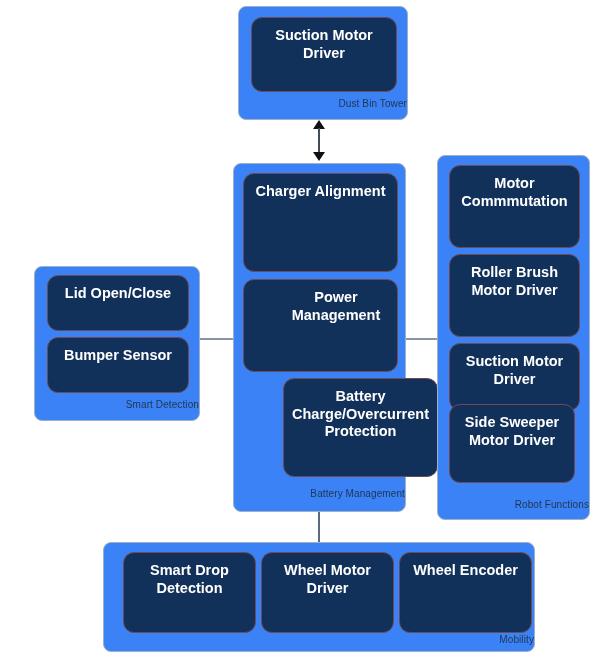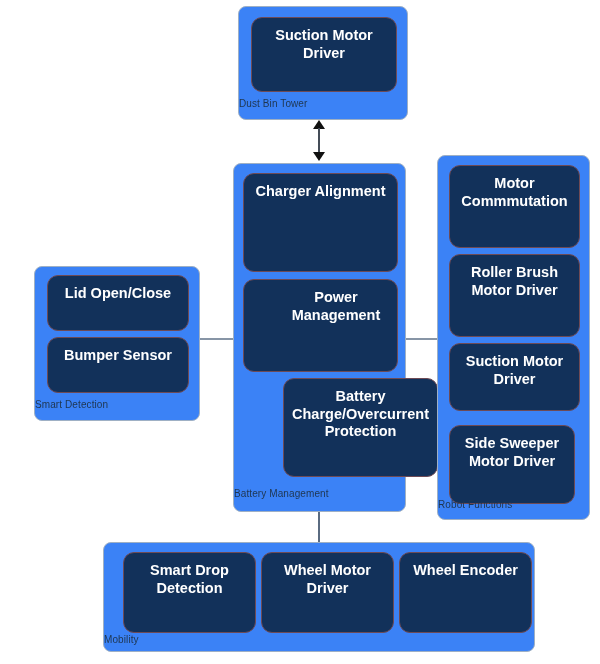--- a/index.html
+++ b/index.html
@@ -14,21 +14,21 @@
   .group{
     position:absolute;
     background:#3b82f6;
     border:1px solid #9fb0c4;
     border-radius:8px;
     box-sizing:border-box;
   }
   .group-label{
     position:absolute;
     left:0;right:0;
-    text-align:left;
+    text-align:right;
     font-size:10px;
     color:#1f3650;
     font-weight:400;
     letter-spacing:.1px;
   }
 
   
   .node{
     position:absolute;
     background:#12315a;
@@ -87,21 +87,21 @@
     <div class="node" style="left:9px;top:9px;width:155px;height:99px;text-align:center;">Charger Alignment</div>
     <div class="node" style="left:9px;top:115px;width:155px;height:93px;padding-left:38px;">Power Management</div>
     <div class="node" style="left:9px;top:214px;width:155px;height:99px;margin-left:40px;">Battery Charge/Overcurrent Protection</div>
     <div class="group-label" style="top:324px;">Battery Management</div>
   </div>
 
   <div class="group" style="left:437px;top:155px;width:153px;height:365px;">
     <div class="node" style="left:11px;top:98px;width:131px;height:83px;">Roller Brush Motor Driver</div>
     <div class="node" style="left:11px;top:9px;width:131px;height:83px;">Motor Commmutation</div>
     <div class="node" style="left:11px;top:187px;width:131px;height:68px;">Suction Motor Driver</div>
-    <div class="node" style="left:11px;top:269px;width:126px;height:79px;">Side Sweeper Motor Driver</div>
+    <div class="node" style="left:11px;top:248px;width:126px;height:79px;">Side Sweeper Motor Driver</div>
     <div class="group-label" style="top:343px;">Robot Functions</div>
   </div>
 
   <div class="group" style="left:103px;top:542px;width:432px;height:110px;">
     <div class="node" style="left:19px;top:9px;width:133px;height:81px;">Smart Drop Detection</div>
     <div class="node" style="left:295px;top:9px;width:133px;height:81px;">Wheel Encoder</div>
     <div class="node" style="left:157px;top:9px;width:133px;height:81px;">Wheel Motor Driver</div>
     <div class="group-label" style="top:91px;">Mobility</div>
   </div>
 

